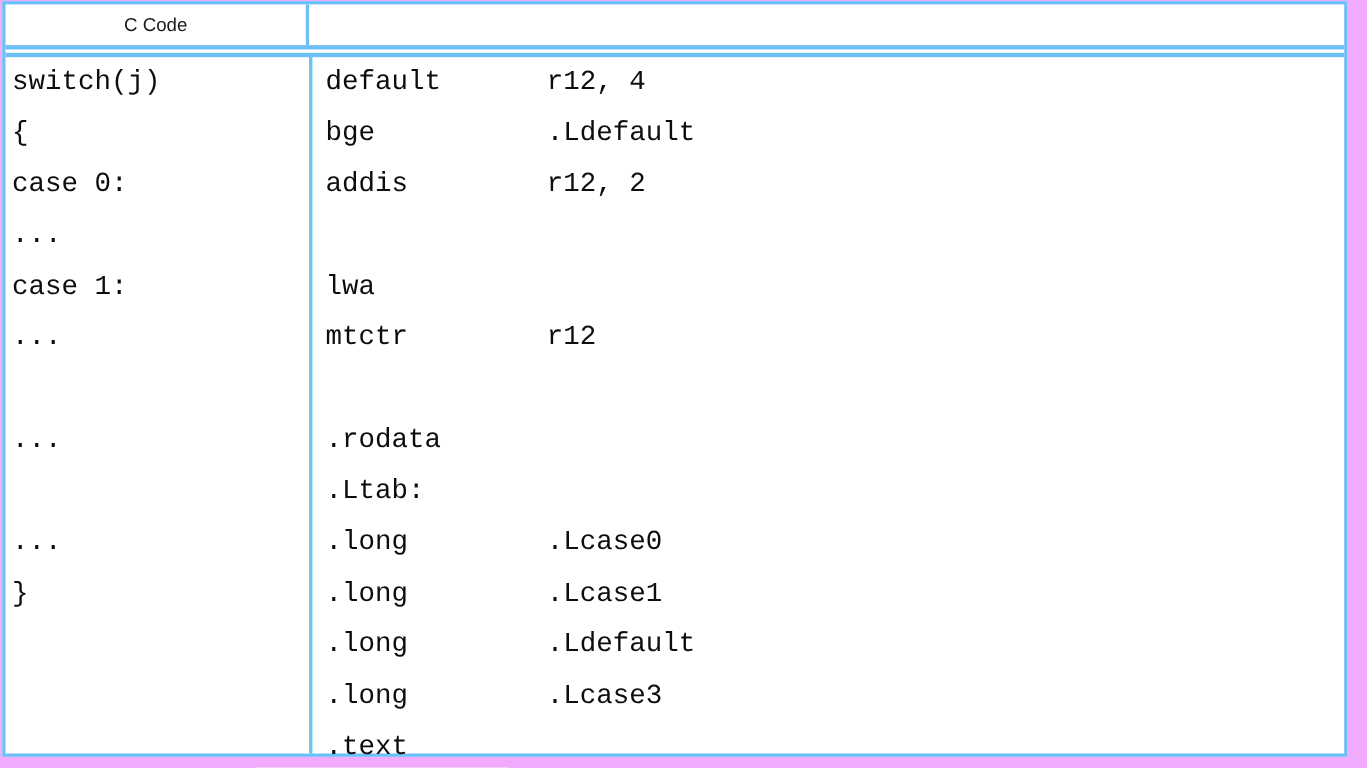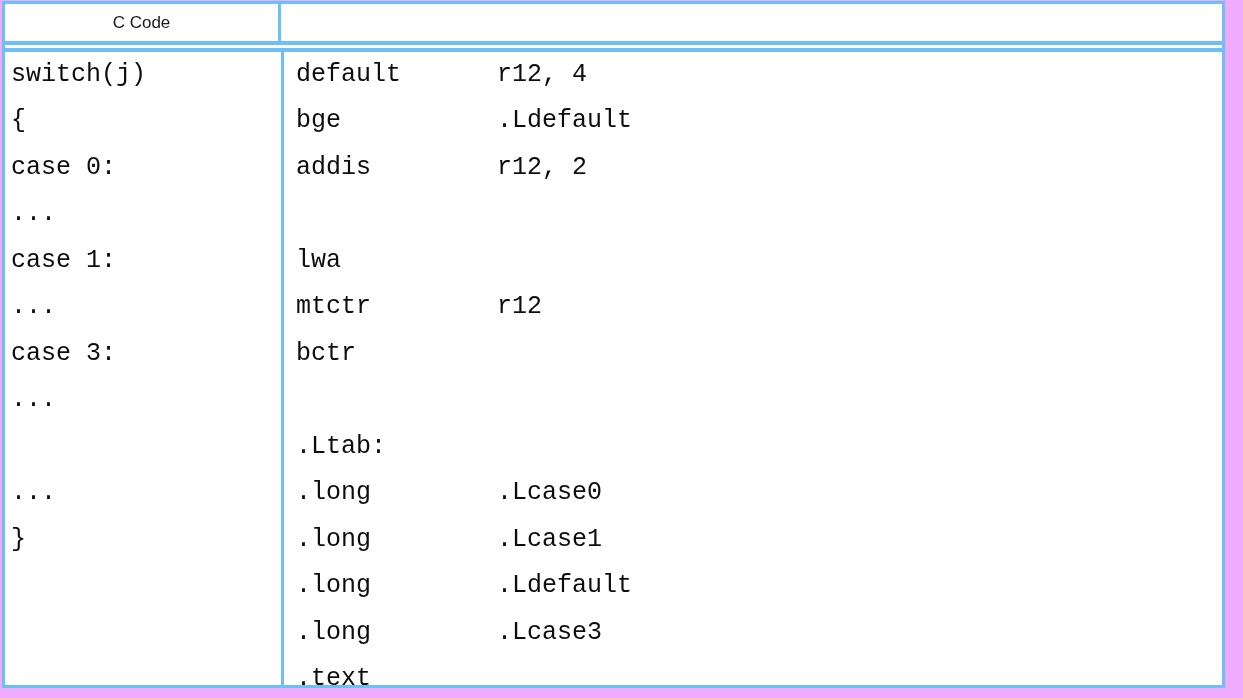--- a/index.html
+++ b/index.html
@@ -199,32 +199,27 @@
         </div>
         <div class="row" style="top: 232.5px;">
           <div class="cell-c">
             <span class="code">...</span>
           </div>
           <div class="cell-asm">
             <span class="code mnemonic">mtctr</span>
             <span class="code operand">r12</span>
           </div>
         </div>
-        <div class="row" style="top: 279px;">
-          <div class="cell-c">
-            <span class="code">case 3:</span>
-          </div>
-          <div class="cell-asm">
-            <span class="code mnemonic">bctr</span>
+        <div class="row" style="top: 325.5px;">
+          <div class="cell-c">
+            <span class="code">...</span>
+          </div>
+          <div class="cell-asm">
+            <span class="code mnemonic">.rodata</span>
             <span class="code operand"></span>
-          </div>
-        </div>
-        <div class="row" style="top: 325.5px;">
-          <div class="cell-c">
-            <span class="code">...</span>
           </div>
         </div>
         <div class="row" style="top: 372px;">
           <div class="cell-asm">
             <span class="code mnemonic">.Ltab:</span>
             <span class="code operand"></span>
           </div>
         </div>
         <div class="row" style="top: 418.5px;">
           <div class="cell-c">

